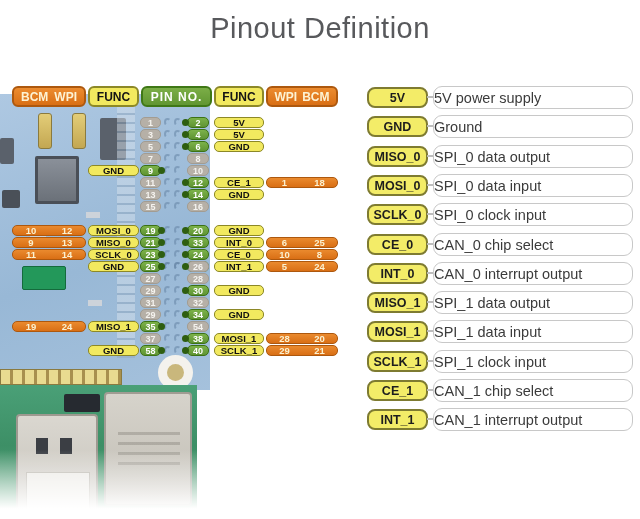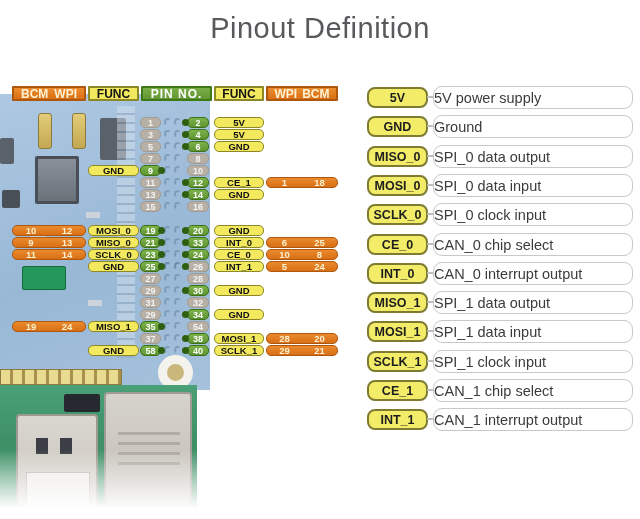--- a/index.html
+++ b/index.html
@@ -12,22 +12,22 @@
   .title {
     position:absolute; top:12px; left:0; width:640px; text-align:center;
     font-size:29px; color:#58595c; letter-spacing:0.5px;
   }
 
   
   .decor { position:absolute; }
 
   
   .hcell {
-    position:absolute; top:86px; height:15px; box-sizing:border-box;
-    border-radius:1px; display:flex; align-items:center; justify-content:center;
+    position:absolute; top:86px; height:21px; box-sizing:border-box;
+    border-radius:6px; display:flex; align-items:center; justify-content:center;
     font-weight:bold; font-size:12px; z-index:6;
   }
   .h-orange { background:linear-gradient(#ec8c2f,#d96f15); border:2px solid #ad580e; color:#fdf3d4; justify-content:space-around; padding:0 4px; }
   .h-yellow { background:#f2e95f; border:2px solid #8c8827; color:#141414; }
   .h-green  { background:linear-gradient(#7bae47,#619632); border:2px solid #3f7816; color:#ffffff; letter-spacing:1px; }
 
   
   .rows { position:absolute; left:0; top:117px; width:640px; height:246px; z-index:5; }
   .prow { position:absolute; left:0; width:640px; height:12px; }
   .prow > div { position:absolute; top:0; height:11px; box-sizing:border-box; }

